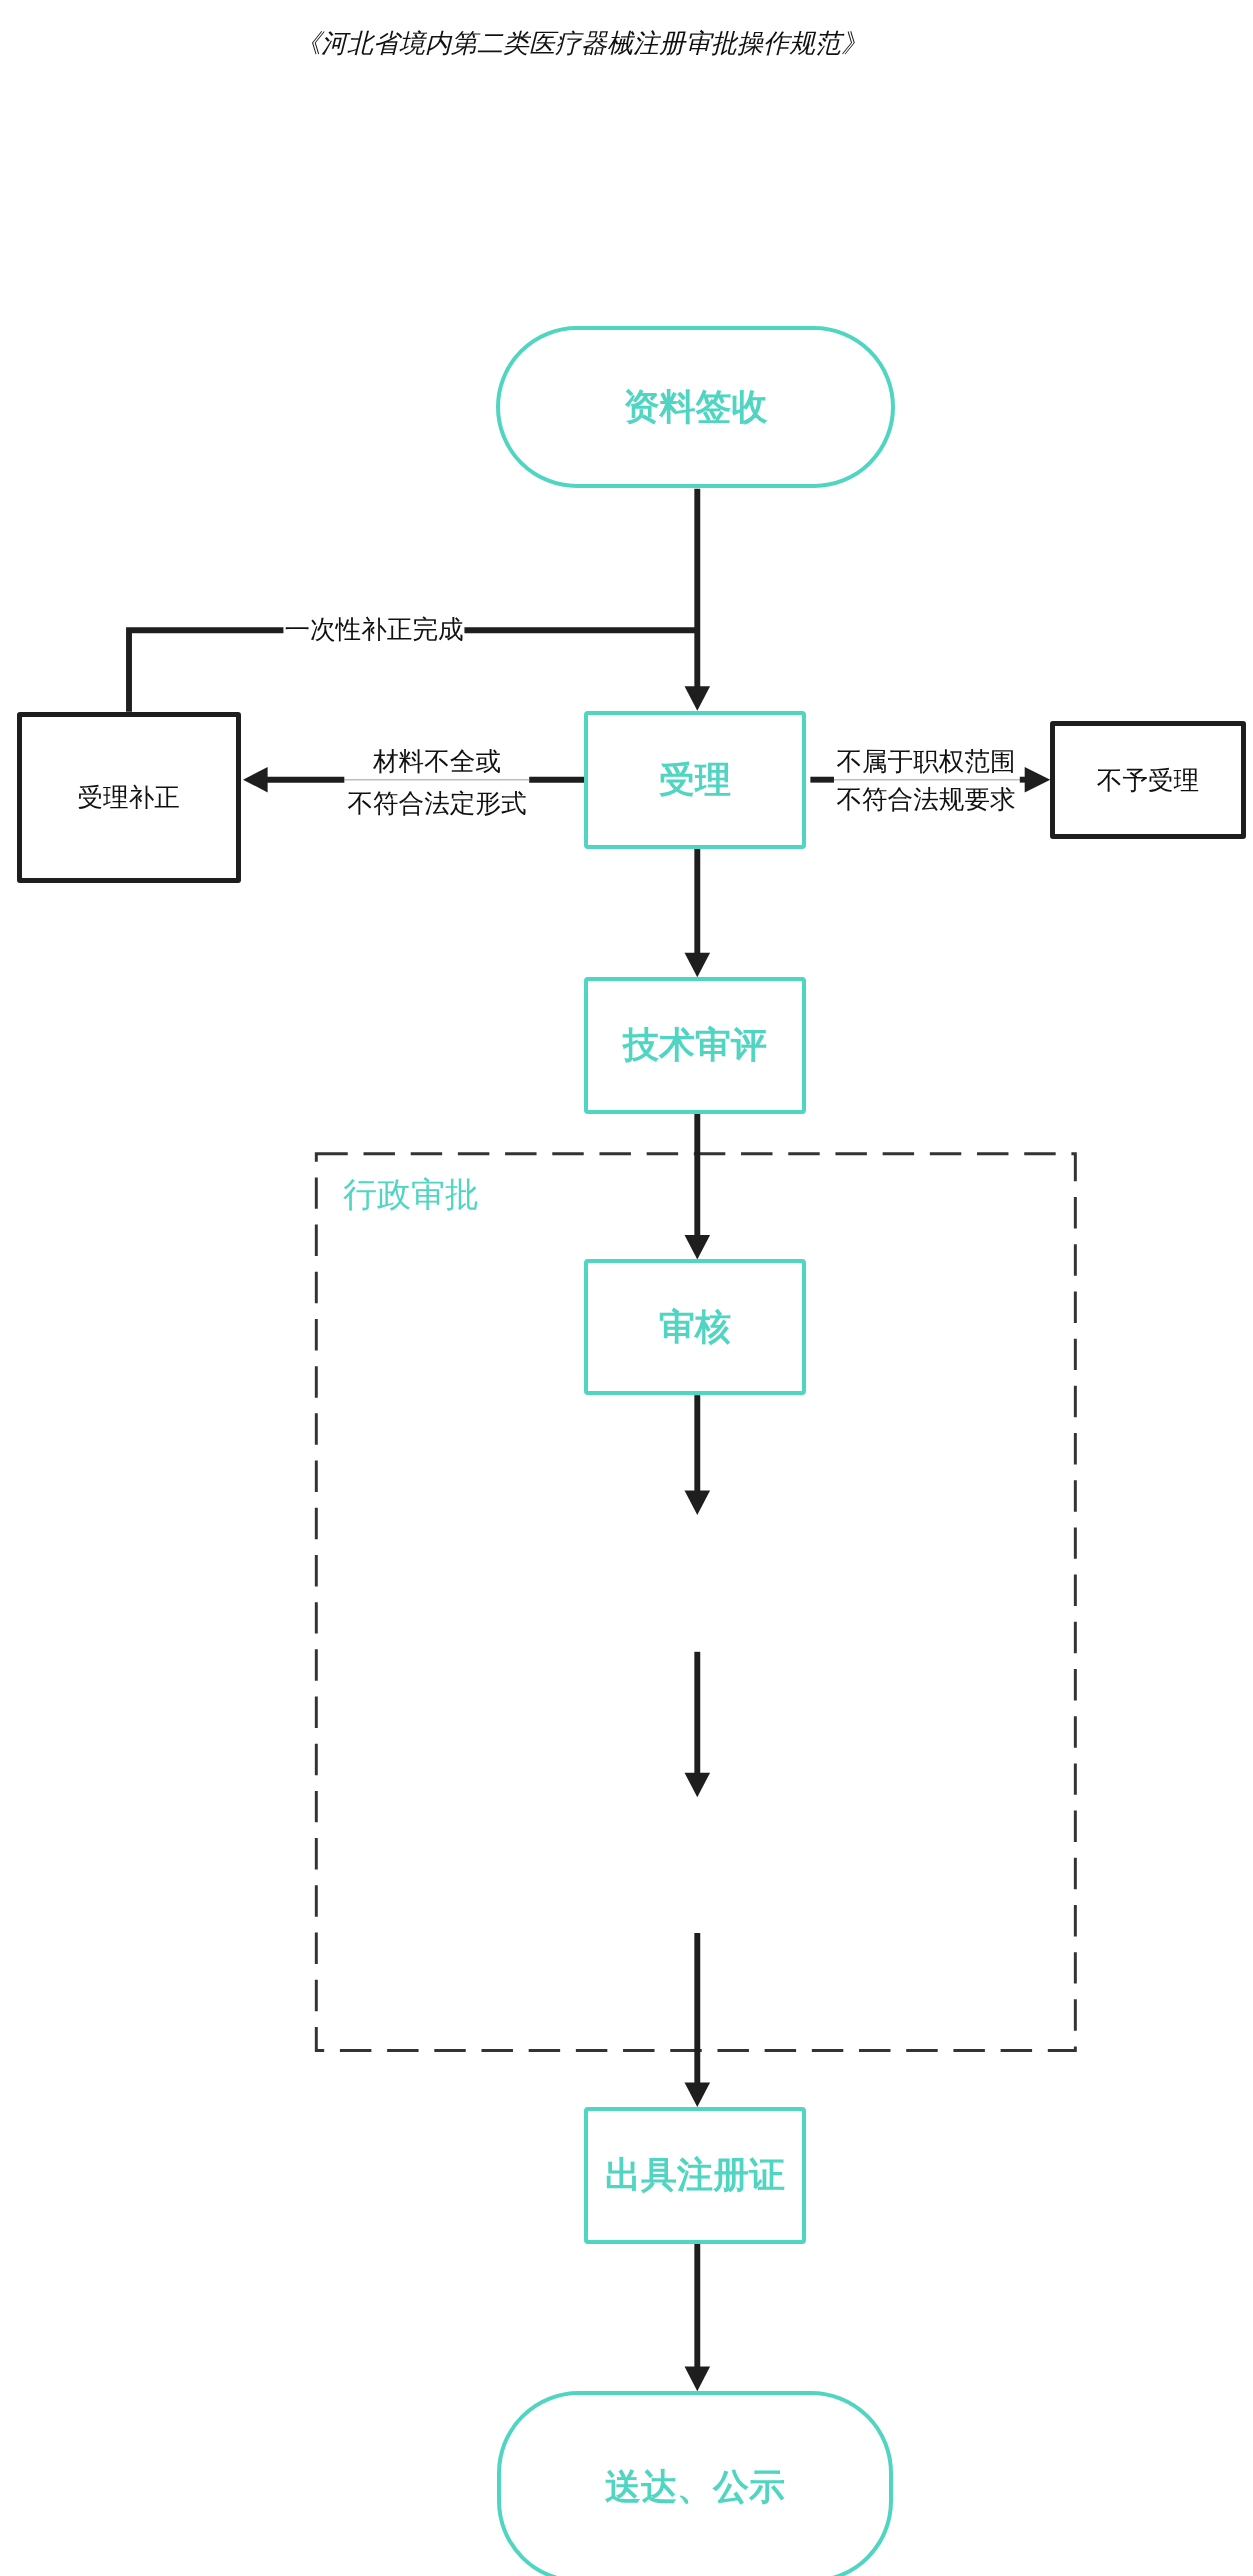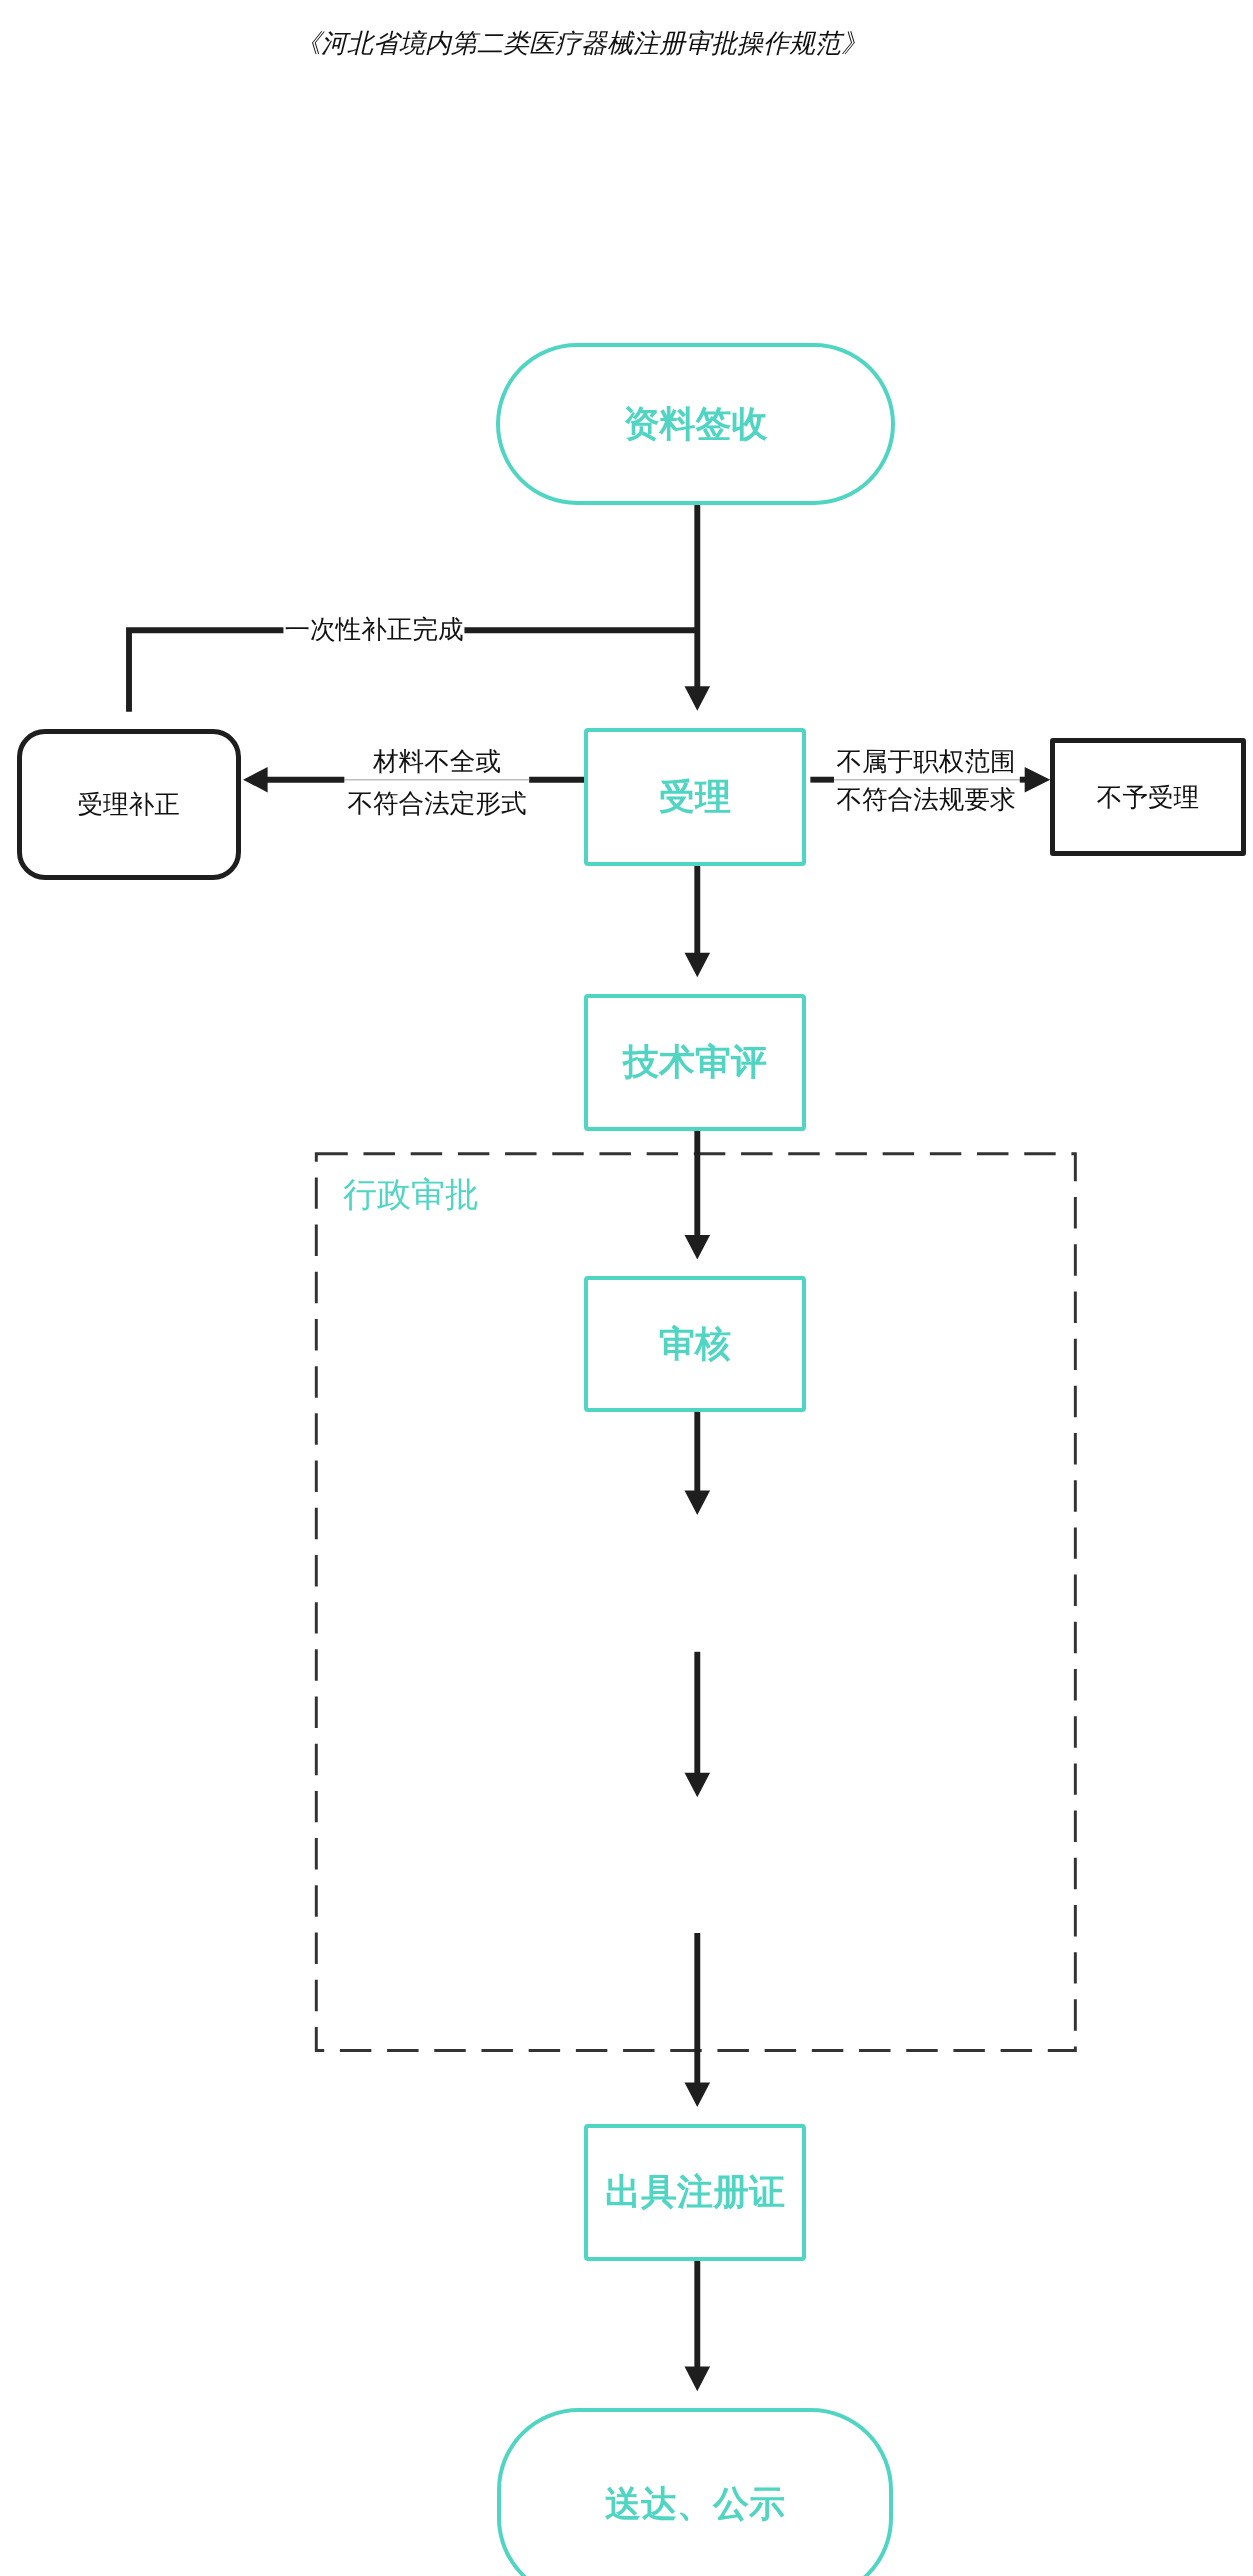--- a/index.html
+++ b/index.html
@@ -8,21 +8,21 @@
       position: relative; width: 1254px; height: 2576px; overflow: hidden;
       background: #ffffff; font-family: "DejaVu Sans", sans-serif;
     }
     #connectors { position: absolute; left: 0; top: 0; width: 1254px; height: 2576px; z-index: 1; }
     .title {
       position: absolute; left: 295px; top: 21.6px; width: 806px; text-align: left;
       font-size: 26px; line-height: 43px; color: var(--text); white-space: nowrap; z-index: 3; font-style: italic;
     }
     .node {
       position: absolute; box-sizing: border-box; background: #ffffff; z-index: 2;
-      display: flex; align-items: center; justify-content: center; margin-top: 17px;
+      display: flex; align-items: center; justify-content: center;
     }
     .node.teal { border: 4.9px solid var(--accent); }
     .node.process { left: 584px; width: 222px; border-radius: 3.9px; }
     .node.terminal { border-radius: 82px; }
     .node.plain { border: 5.9px solid var(--line); border-radius: 2.9px; }
     .node-label { white-space: nowrap; }
     .teal .node-label { color: var(--accent); font-weight: bold; font-size: 36px; }
     .plain .node-label { color: var(--text); font-weight: normal; font-size: 25.6px; }
     .group-label {
       position: absolute; left: 343px; top: 1174px; font-size: 34px; line-height: 41px;
@@ -100,21 +100,21 @@
   </svg>
 
   <div class="node teal terminal" style="left:496px; top:326px; width:399px; height:162px;">
     <span class="node-label">资料签收</span>
   </div>
 
   <div class="node teal process" style="top:711px; height:138px;">
     <span class="node-label">受理</span>
   </div>
 
-  <div class="node plain" style="left:16.7px; top:712px; width:224px; height:151px;border-radius:28px;">
+  <div class="node plain" style="left:16.7px; top:712px; width:224px; height:171px;">
     <span class="node-label">受理补正</span>
   </div>
 
   <div class="node plain" style="left:1050px; top:721px; width:196px; height:118px;">
     <span class="node-label">不予受理</span>
   </div>
 
   <div class="node teal process" style="top:977px; height:137px;">
     <span class="node-label">技术审评</span>
   </div>

